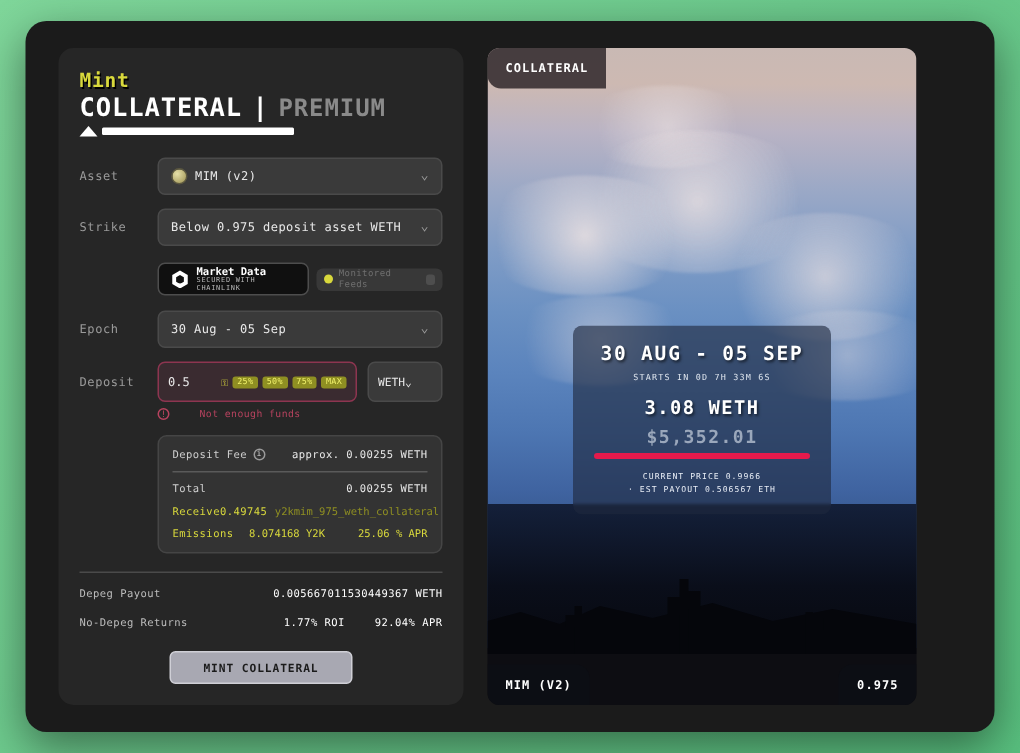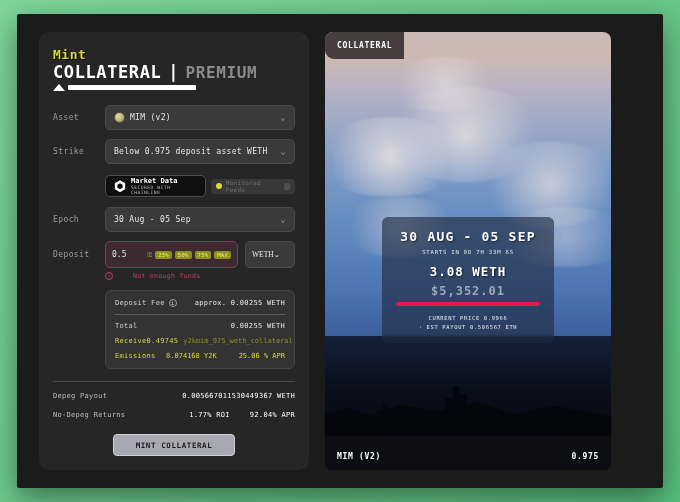--- a/index.html
+++ b/index.html
@@ -11,21 +11,21 @@
   body {
     background: linear-gradient(135deg, #7fd69a 0%, #6cc98c 45%, #58bf7e 100%);
     display: flex; align-items: center; justify-content: center;
   }
 
   
   .app-frame {
     position: relative;
     width: 646px; height: 474px;
     background: #1b1b1b;
-    border-radius: 2px;
+    border-radius: 14px;
     box-shadow: 0 10px 30px rgba(0,0,0,.45);
     display: flex;
     padding: 18px 22px;
     gap: 16px;
   }
 
   
   .left-panel {
     width: 270px;
     background: #262626;
@@ -119,21 +119,21 @@
   .pct-group { margin-left: auto; display: flex; align-items: flex-end; gap: 3px; }
   .pct-lock { color: #d8d83c; font-size: 6px; }
   .pct {
     background: #8f8f22; color: #f0f06a; font-size: 5.6px;
     padding: 1px 3px; border-radius: 2px; letter-spacing: .2px;
   }
   .unit-select {
     width: 50px; height: 27px; margin-left: 7px; flex: none;
     background: #3a3a3a; border: 1px solid #4a4a4a; border-radius: 5px;
     display: flex; align-items: center; padding: 0 6px;
-    color: #e8e8e8; font-size: 7.5px; font-family: Liberation Serif, serif;
+    color: #e8e8e8; font-size: 7.5px;
   }
   .err-row { display: flex; align-items: center; gap: 20px; margin: 2px 0 8px 52px; }
   .err-i {
     width: 8px; height: 8px; border-radius: 50%;
     border: 1px solid #b8435f; color: #b8435f; font-size: 6px;
     display: flex; align-items: center; justify-content: center; flex: none;
   }
   .err-txt { color: #b8435f; font-size: 6.5px; letter-spacing: .3px; }
 
   

